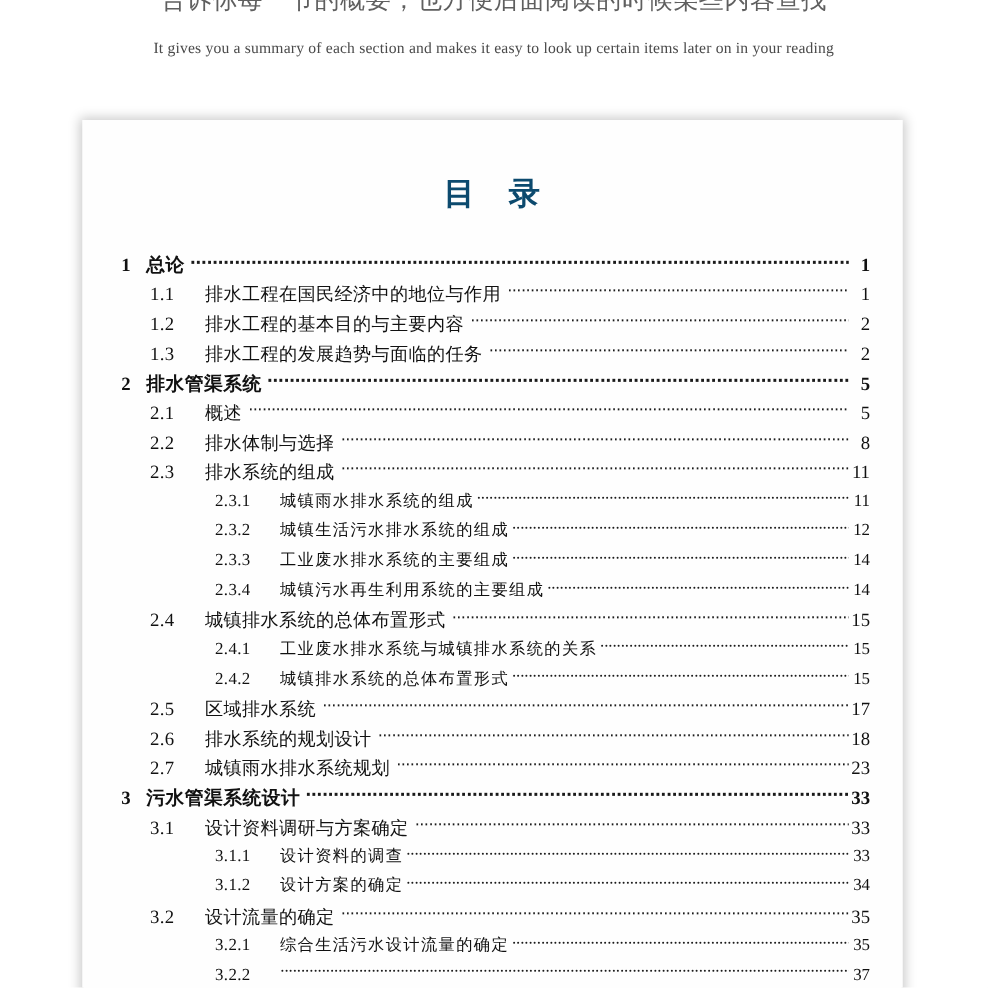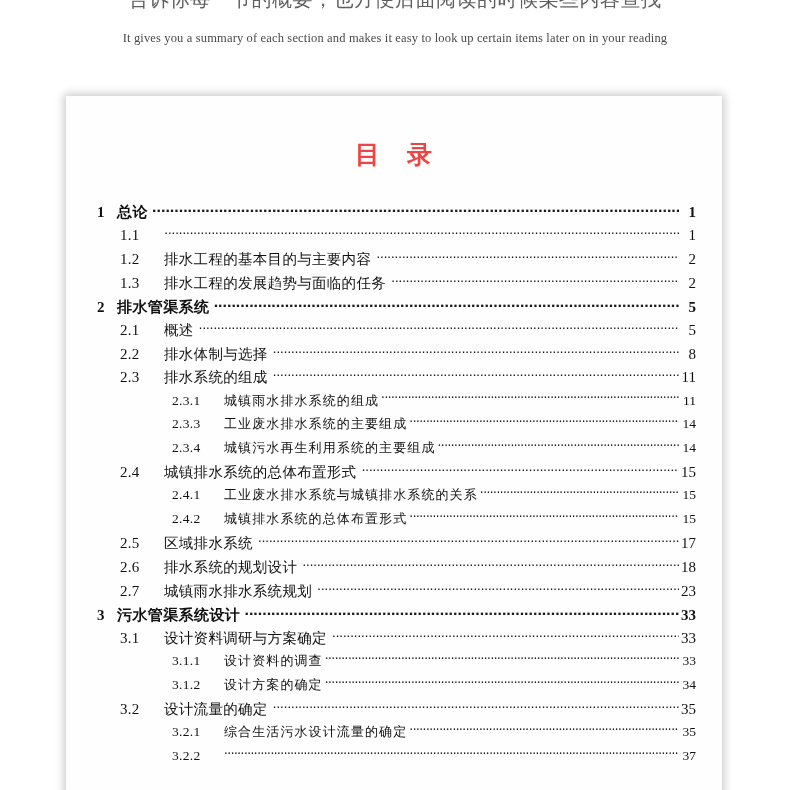--- a/index.html
+++ b/index.html
@@ -73,21 +73,21 @@
   .doc-title {
     position: absolute;
     left: 0;
     top: 42px;
     width: 656px;
     text-align: center;
     font-family: "DejaVu Sans", "Liberation Sans", sans-serif;
     font-weight: bold;
     font-size: 25px;
     letter-spacing: 1px;
-    color: #ef4444;
+    color: #0c4a6e;
   }
   .doc-title .gap {
     display: inline-block;
     width: 26px;
   }
 
   
   .toc {
     position: absolute;
     left: 0;
@@ -222,20 +222,21 @@
 
   <div class="toc" id="toc-list">
       <div class="toc-row lvl1">
         <span class="toc-num">1</span>
         <span class="toc-label">总论</span>
         <span class="toc-leader"></span>
         <span class="toc-page">1</span>
       </div>
       <div class="toc-row lvl2">
         <span class="toc-num">1.1</span>
+        <span class="toc-label">排水工程在国民经济中的地位与作用</span>
         <span class="toc-leader"></span>
         <span class="toc-page">1</span>
       </div>
       <div class="toc-row lvl2">
         <span class="toc-num">1.2</span>
         <span class="toc-label">排水工程的基本目的与主要内容</span>
         <span class="toc-leader"></span>
         <span class="toc-page">2</span>
       </div>
       <div class="toc-row lvl2">
@@ -268,20 +269,26 @@
         <span class="toc-leader"></span>
         <span class="toc-page">11</span>
       </div>
       <div class="toc-row lvl3">
         <span class="toc-num">2.3.1</span>
         <span class="toc-label">城镇雨水排水系统的组成</span>
         <span class="toc-leader"></span>
         <span class="toc-page">11</span>
       </div>
       <div class="toc-row lvl3">
+        <span class="toc-num">2.3.2</span>
+        <span class="toc-label">城镇生活污水排水系统的组成</span>
+        <span class="toc-leader"></span>
+        <span class="toc-page">12</span>
+      </div>
+      <div class="toc-row lvl3">
         <span class="toc-num">2.3.3</span>
         <span class="toc-label">工业废水排水系统的主要组成</span>
         <span class="toc-leader"></span>
         <span class="toc-page">14</span>
       </div>
       <div class="toc-row lvl3">
         <span class="toc-num">2.3.4</span>
         <span class="toc-label">城镇污水再生利用系统的主要组成</span>
         <span class="toc-leader"></span>
         <span class="toc-page">14</span>

